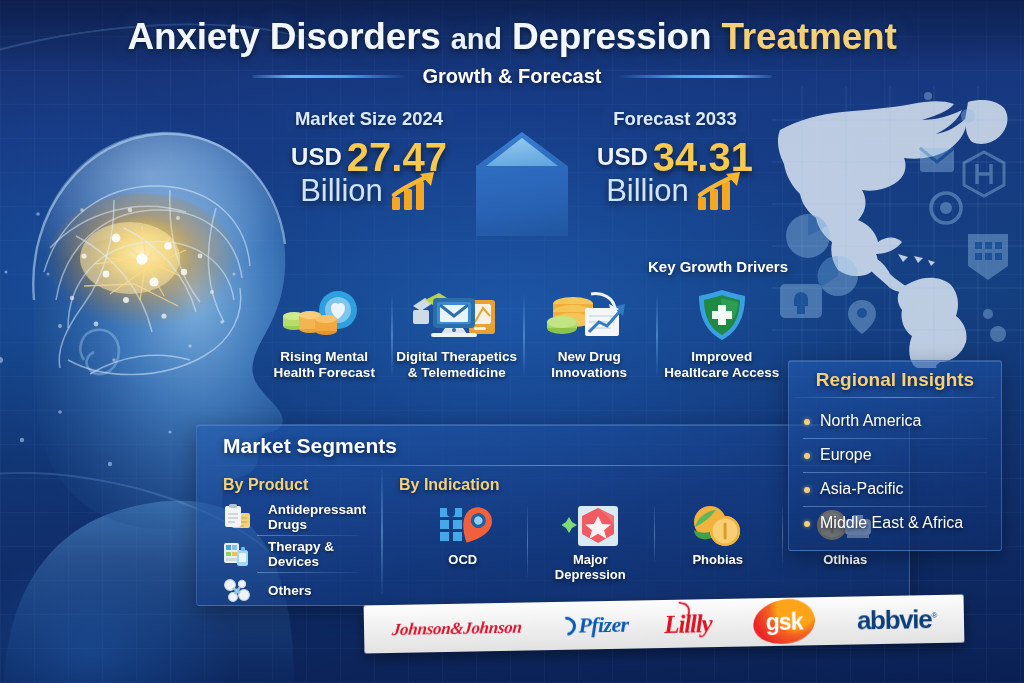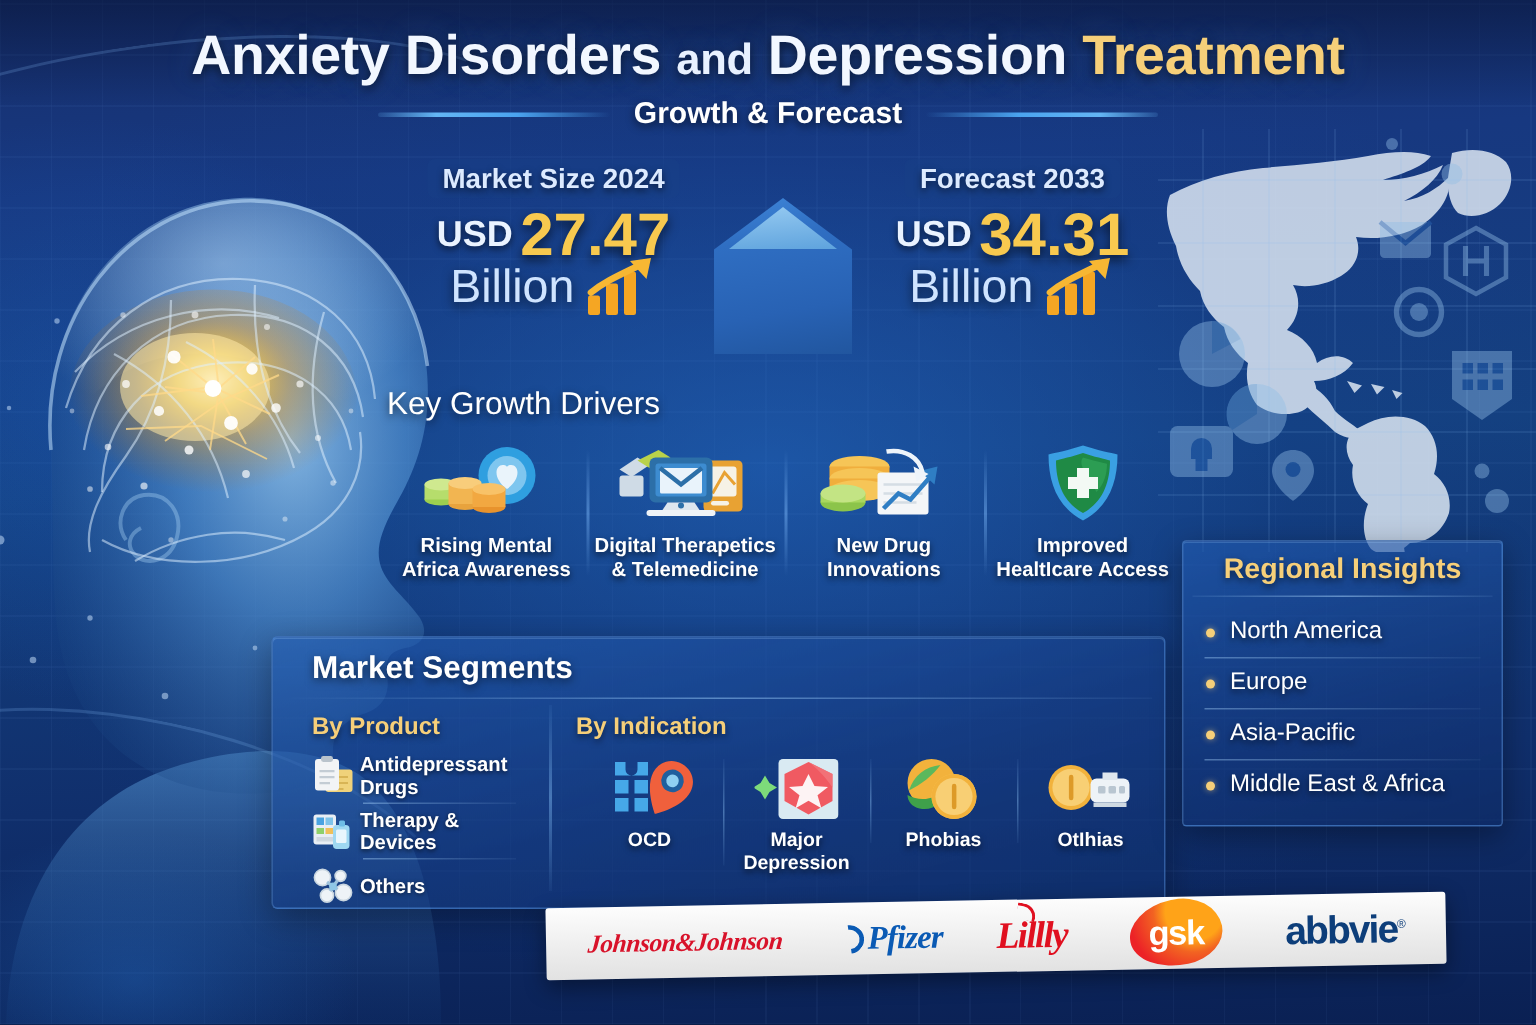--- a/index.html
+++ b/index.html
@@ -76,46 +76,46 @@
     -webkit-clip-path:polygon(50% 0%,100% 100%,0% 100%);clip-path:polygon(50% 0%,100% 100%,0% 100%);
     opacity:.92}
   #cagr .tx{position:absolute;left:0;right:0;bottom:10px}
   #cagr .c1{font-size:21px;font-weight:bold;color:#fff;letter-spacing:.3px;
     text-shadow:0 2px 4px rgba(0,0,0,.5)}
   #cagr .div{height:2px;margin:3px 11px 3px;background:rgba(226,240,255,.85);border-radius:1px}
   #cagr .c2{font-size:15px;font-weight:bold;color:#f0f7ff;letter-spacing:-.2px}
 
   
   #drivers{left:258px;top:258px;width:530px;z-index:6}
-  #drivers .head{text-align:left;font-size:21px;font-weight:normal;color:#fff;
+  #drivers .head{text-align:right;font-size:15px;font-weight:bold;color:#fff;
     text-shadow:0 2px 6px rgba(0,0,0,.6)}
   #drivers .cards{margin-top:14px;display:flex}
   .dcard{flex:1;position:relative;padding:0 4px;text-align:center}
   .dcard+.dcard::before{content:"";position:absolute;left:0;top:4px;bottom:4px;width:2px;
     background:linear-gradient(180deg,rgba(120,180,250,0),rgba(130,190,255,.45),rgba(120,180,250,0))}
   .dcard .ico{height:52px;display:flex;align-items:center;justify-content:center}
   .dcard .cap{margin-top:8px;font-size:13.5px;font-weight:bold;color:#ffffff;line-height:1.18;
     text-shadow:0 2px 4px rgba(0,0,0,.65)}
 
   
-  #segments{left:181px;top:424px;width:596px;height:182px;z-index:6;
+  #segments{left:196px;top:424px;width:714px;height:182px;z-index:6;
     background:linear-gradient(165deg,rgba(36,94,180,.60),rgba(22,62,134,.58) 55%,rgba(16,48,110,.62));
     border:1px solid rgba(120,180,250,.30);border-radius:4px;
     box-shadow:0 6px 22px rgba(0,0,0,.32) , inset 0 1px 0 rgba(170,215,255,.22)}
   #segments .ttl{padding:9px 0 7px 26px;font-size:21px;font-weight:bold;color:#fff;
     text-shadow:0 2px 6px rgba(0,0,0,.55)}
   #segments .hr{height:1px;margin:0 8px;background:linear-gradient(90deg,rgba(150,200,255,0),rgba(160,210,255,.48),rgba(150,200,255,.05))}
   #segments .body{display:flex;height:134px}
   .seg-col{padding:10px 0 0 26px;width:184px;position:relative}
   .seg-col.ind{flex:1;padding-left:18px}
   .seg-col.ind::before{content:"";position:absolute;left:0;top:4px;bottom:6px;width:2px;
     background:linear-gradient(180deg,rgba(130,190,255,.05),rgba(140,200,255,.42),rgba(130,190,255,.05))}
   .seg-h{font-size:16px;font-weight:bold;color:#f6cf79;text-shadow:0 2px 4px rgba(0,0,0,.5)}
   .plist{margin-top:4px}
-  .prow{display:flex;align-items:center;gap:3px;padding:4px 0 3px;position:relative;min-height:33px}
+  .prow{display:flex;align-items:center;gap:16px;padding:4px 0 3px;position:relative;min-height:33px}
   .prow+.prow::before{content:"";position:absolute;left:34px;right:22px;top:0;height:1px;
     background:linear-gradient(90deg,rgba(170,215,255,.42),rgba(170,215,255,.06))}
   .prow .pi{width:29px;height:29px;flex:0 0 29px}
   .prow .pl{font-size:13.5px;font-weight:bold;color:#fff;line-height:1.12;
     text-shadow:0 1px 3px rgba(0,0,0,.6)}
   .ind-row{margin-top:10px;display:flex;align-items:flex-start}
   .icell{flex:1;text-align:center;position:relative;padding:0 2px}
   .icell+.icell::before{content:"";position:absolute;left:0;top:2px;bottom:6px;width:1px;
     background:linear-gradient(180deg,rgba(140,200,255,.05),rgba(150,205,255,.40),rgba(140,200,255,.05))}
   .icell .ico{height:44px;display:flex;align-items:center;justify-content:center}
@@ -472,21 +472,21 @@
                 <rect x="17" y="25" width="22" height="14" fill="#f2b551"></rect>
                 <ellipse cx="28" cy="25" rx="11" ry="4" fill="#f8cd7b"></ellipse>
               <ellipse cx="44" cy="41" rx="11" ry="4" fill="#e8932d"></ellipse>
                 <rect x="33" y="29" width="22" height="12" fill="#f2a841"></rect>
                 <ellipse cx="44" cy="29" rx="11" ry="4" fill="#f8c268"></ellipse>
             </g>
           </svg>
         </div>
         <div class="cap">
           <span>Rising Mental</span><br>
-          <span>Africa Awareness</span>
+          <span>Health Forecast</span>
         </div>
       </div>
 
       <div class="dcard">
         <div class="ico">
           <svg width="92" height="50" viewBox="0 0 92 50" xmlns="http://www.w3.org/2000/svg">
             <g fill="#cfdbe6">
                 <path d="M2 16 l12 -8 8 5 -12 8 z"></path>
                 <rect x="2" y="20" width="16" height="14" rx="2"></rect>
               </g>

